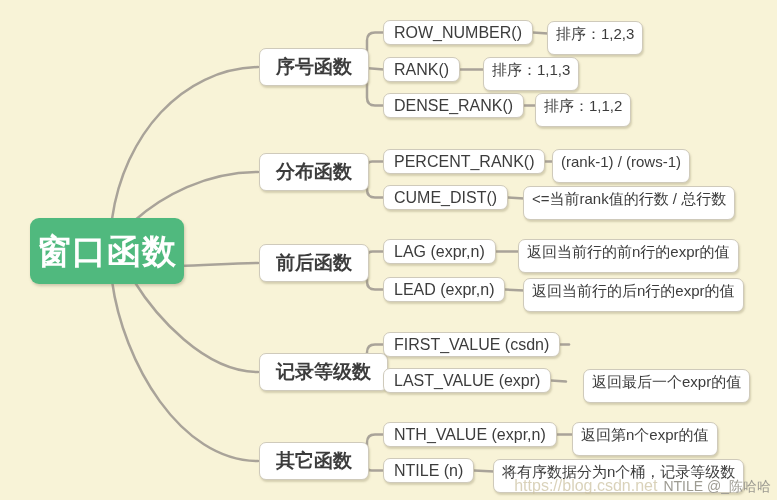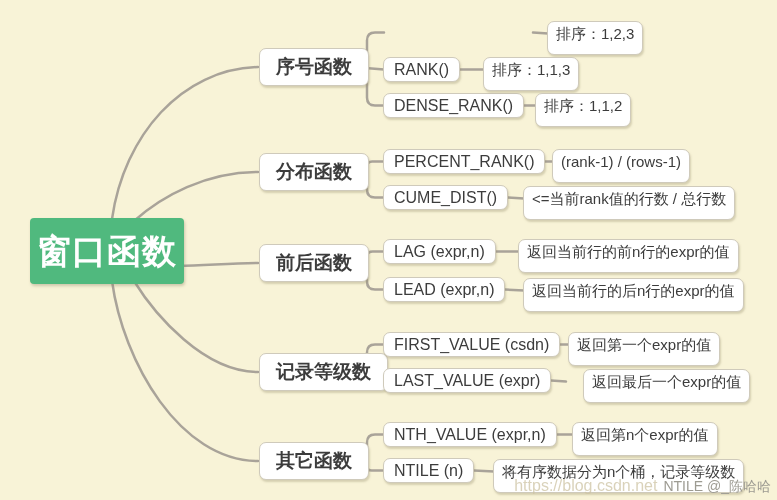--- a/index.html
+++ b/index.html
@@ -19,21 +19,21 @@
     border:1px solid #CFCABB;
     border-radius:7px;
     color:#3C3C3C;
     white-space:nowrap;
     box-shadow:1px 2px 2px rgba(150,140,105,0.35);
     z-index:2;
   }
   .root{
     background:#50B97E;
     border:none;
-    border-radius:4px;
+    border-radius:9px;
     color:#FFFFFF;
     font-size:34px;
     font-weight:bold;
     height:66px;line-height:66px;
     padding:0 7px;
     letter-spacing:1px;
     box-shadow:1px 2px 3px rgba(130,120,90,0.35);
   }
   .branch{
     font-size:19px;
@@ -102,20 +102,21 @@
     </svg>
 
   <div class="node root" id="root" style="left:30px;top:218px">窗口函数</div>
 
   <div class="node branch" id="b0" style="left:259px;top:48px">序号函数</div>
   <div class="node branch" id="b1" style="left:259px;top:153px">分布函数</div>
   <div class="node branch" id="b2" style="left:259px;top:244px">前后函数</div>
   <div class="node branch" id="b3" style="left:259px;top:353px">记录等级数</div>
   <div class="node branch" id="b4" style="left:259px;top:442px">其它函数</div>
 
+  <div class="node fn" id="f00" style="left:383px;top:20px">ROW_NUMBER()</div>
   <div class="node fn" id="f01" style="left:383px;top:57px">RANK()</div>
   <div class="node fn" id="f02" style="left:383px;top:93px">DENSE_RANK()</div>
 
   <div class="node fn" id="f10" style="left:383px;top:149px">PERCENT_RANK()</div>
   <div class="node fn" id="f11" style="left:383px;top:185px">CUME_DIST()</div>
 
   <div class="node fn" id="f20" style="left:383px;top:239px">LAG (expr,n)</div>
   <div class="node fn" id="f21" style="left:383px;top:277px">LEAD (expr,n)</div>
 
   <div class="node fn" id="f30" style="left:383px;top:332px">FIRST_VALUE (csdn)</div>
@@ -127,21 +128,20 @@
   <div class="node desc" id="d00" style="left:547px;top:21px">排序：1,2,3</div>
   <div class="node desc" id="d01" style="left:483px;top:57px">排序：1,1,3</div>
   <div class="node desc" id="d02" style="left:535px;top:93px">排序：1,1,2</div>
 
   <div class="node desc" id="d10" style="left:552px;top:149px">(rank-1) / (rows-1)</div>
   <div class="node desc" id="d11" style="left:523px;top:186px">&lt;=当前rank值的行数 / 总行数</div>
 
   <div class="node desc" id="d20" style="left:518px;top:239px">返回当前行的前n行的expr的值</div>
   <div class="node desc" id="d21" style="left:523px;top:278px">返回当前行的后n行的expr的值</div>
 
-  <div class="node desc" id="d30" style="left:568px;top:332px">返回第一个expr的值</div>
   <div class="node desc" id="d31" style="left:583px;top:369px">返回最后一个expr的值</div>
 
   <div class="node desc" id="d40" style="left:572px;top:422px">返回第n个expr的值</div>
   <div class="node desc" id="d41" style="left:493px;top:459px">将有序数据分为n个桶，记录等级数</div>
 
   <div class="watermark">
     <span class="url">https://blog.csdn.net</span><span>NTILE @_陈哈哈</span>
   </div>
 
 </div>

